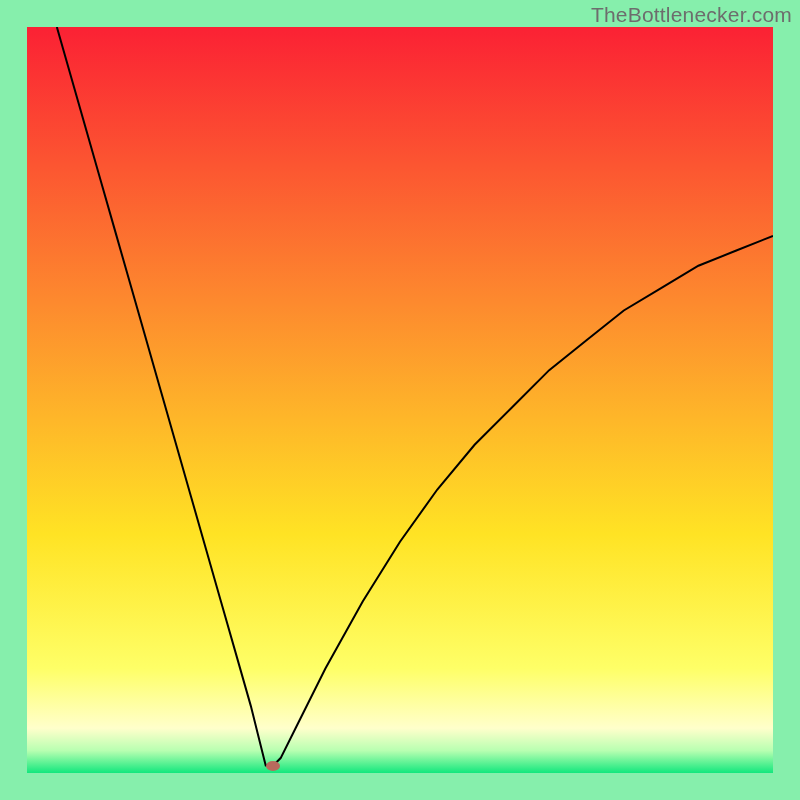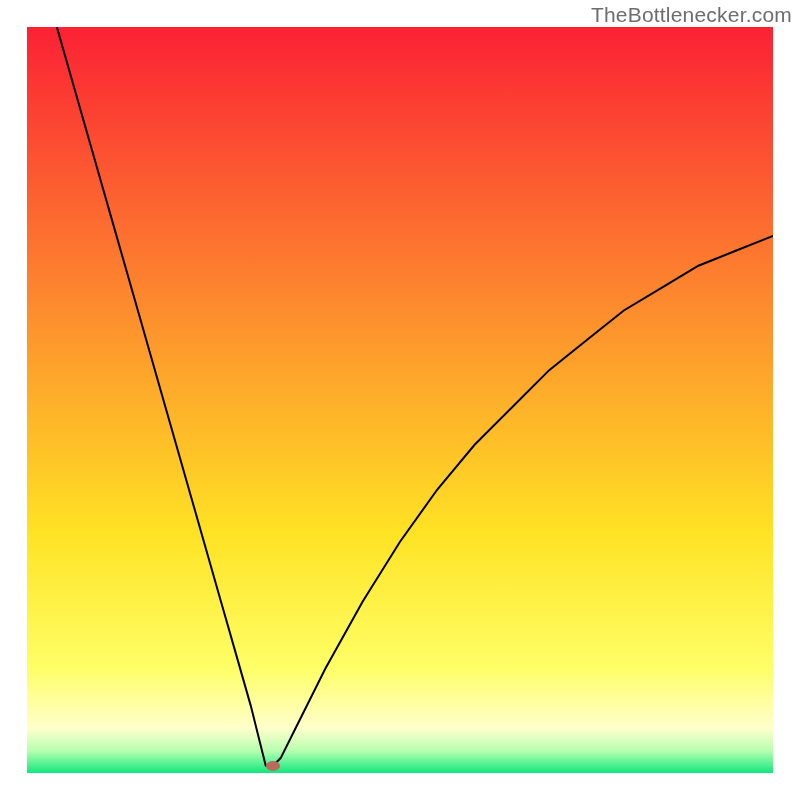--- a/index.html
+++ b/index.html
@@ -10,21 +10,21 @@
     background: #000;
     position: relative;
     font-family: Arial, Helvetica, sans-serif;
   }
   .frame {
     position: absolute;
     left: 0;
     top: 0;
     width: 800px;
     height: 800px;
-    background: #ffffff;
+    background: #86efac;
   }
   .plot-area {
     position: absolute;
     left: 27px;
     top: 27px;
     width: 746px;
     height: 746px;
     overflow: hidden;
   }
   .gradient {

